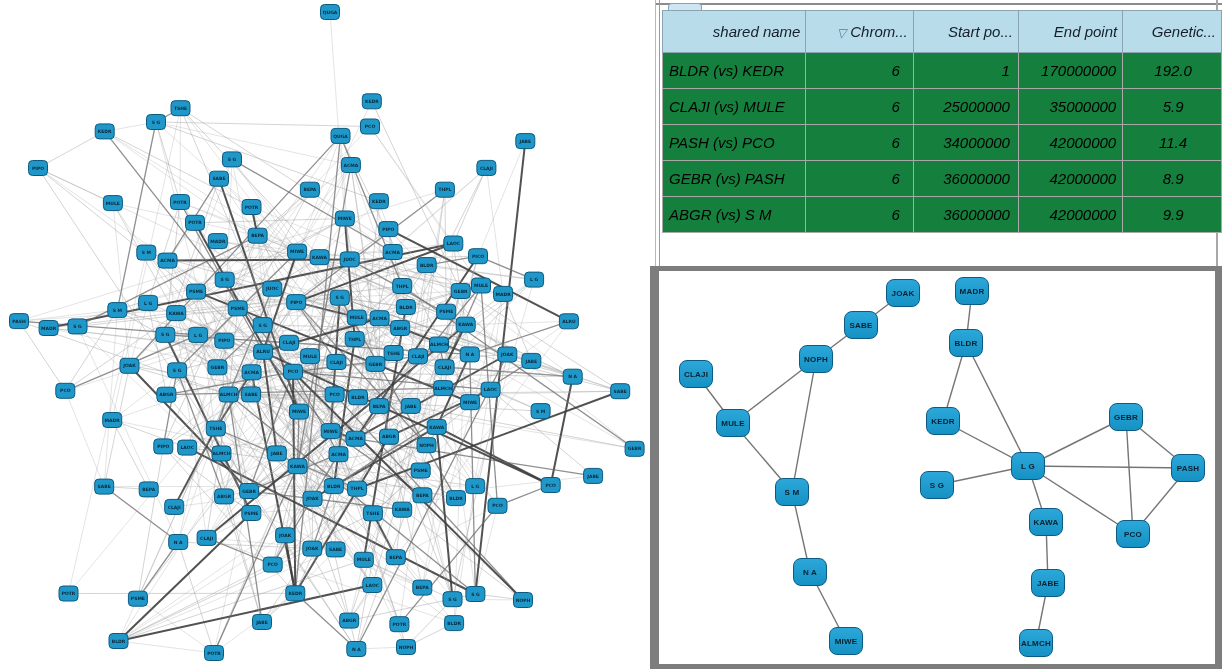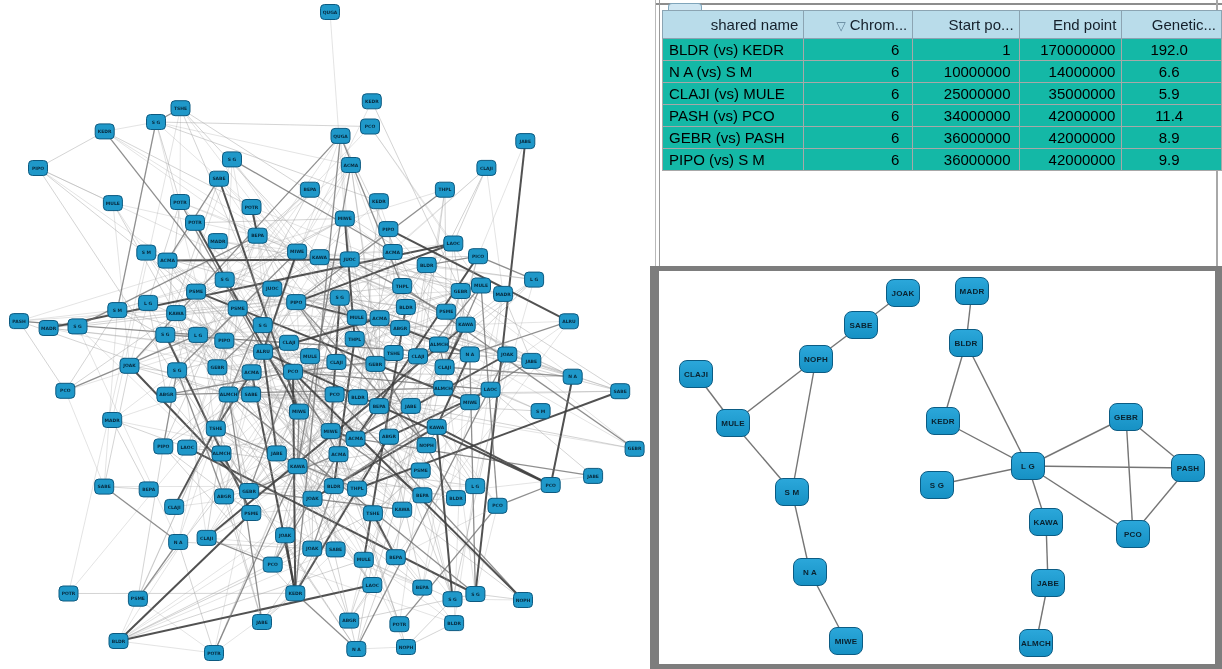--- a/index.html
+++ b/index.html
@@ -14,25 +14,25 @@
   
   .table-panel{position:absolute;left:648px;top:0;width:574px;height:266px;background:#ffffff;}
   .table-top-rule{position:absolute;left:8px;top:3px;right:0;height:2px;background:var(--table-outer);}
   .splitter-line-a{position:absolute;left:7px;top:0;width:1px;height:100%;background:#b9b9b9;}
   .splitter-line-b{position:absolute;left:11px;top:0;width:1px;height:100%;background:#9a9a9a;}
   .table-right-rule{position:absolute;right:4px;top:0;width:2px;height:100%;background:#a8a8a8;}
   .tab-fragment{position:absolute;left:20px;top:3px;width:32px;height:9px;background:#cfe6f2;
                 border:1px solid #7fa5bb;border-bottom:none;border-radius:4px 4px 0 0;}
   table.attr{position:absolute;left:14px;top:10px;border-collapse:collapse;table-layout:fixed;
              font-size:15px;color:var(--table-text);}
-  table.attr th,table.attr td{border:1px solid var(--table-grid);overflow:hidden;white-space:nowrap;padding:0;}
+  table.attr th,table.attr td{border:1px solid var(--table-grid);overflow:hidden;white-space:nowrap;padding:7px;font-style:italic;}
   table.attr{border:1px solid var(--table-outer);}
   table.attr th{background:var(--table-header-bg);height:27px;font-weight:normal;color:var(--header-text);
                 text-align:right;padding-right:5px;border-color:#8ba4b2;}
-  table.attr td{height:21px;background:#14b8a6;}
+  table.attr td{height:21px;background:#15803d;}
   table.attr .c0{width:139px;} table.attr .c1{width:103px;} table.attr .c2{width:105px;margin-left:46px;}
   table.attr .c3{width:101px;} table.attr .c4{width:101px;}
   table.attr td.c0{text-align:left;padding-left:6px;}
   table.attr td.c1{text-align:right;padding-right:13px;}
   table.attr td.c2{text-align:right;padding-right:8px;}
   table.attr td.c3{text-align:right;padding-right:6px;}
   table.attr td.c4{text-align:center;padding-right:5px;}
   .funnel{color:#5a7d94;font-size:12px;margin-right:4px;}
 
   
@@ -1248,27 +1248,20 @@
         </thead>
       <tbody id="attr-body">
           <tr>
             <td class="c0">BLDR (vs) KEDR</td>
             <td class="c1">6</td>
             <td class="c2">1</td>
             <td class="c3">170000000</td>
             <td class="c4">192.0</td>
           </tr>
           <tr>
-            <td class="c0">N A (vs) S M</td>
-            <td class="c1">6</td>
-            <td class="c2">10000000</td>
-            <td class="c3">14000000</td>
-            <td class="c4">6.6</td>
-          </tr>
-          <tr>
             <td class="c0">CLAJI (vs) MULE</td>
             <td class="c1">6</td>
             <td class="c2">25000000</td>
             <td class="c3">35000000</td>
             <td class="c4">5.9</td>
           </tr>
           <tr>
             <td class="c0">PASH (vs) PCO</td>
             <td class="c1">6</td>
             <td class="c2">34000000</td>
@@ -1276,21 +1269,21 @@
             <td class="c4">11.4</td>
           </tr>
           <tr>
             <td class="c0">GEBR (vs) PASH</td>
             <td class="c1">6</td>
             <td class="c2">36000000</td>
             <td class="c3">42000000</td>
             <td class="c4">8.9</td>
           </tr>
           <tr>
-            <td class="c0">PIPO (vs) S M</td>
+            <td class="c0">ABGR (vs) S M</td>
             <td class="c1">6</td>
             <td class="c2">36000000</td>
             <td class="c3">42000000</td>
             <td class="c4">9.9</td>
           </tr>
         </tbody>
     </table>
   </div>
 
   <div class="subnet-panel">

